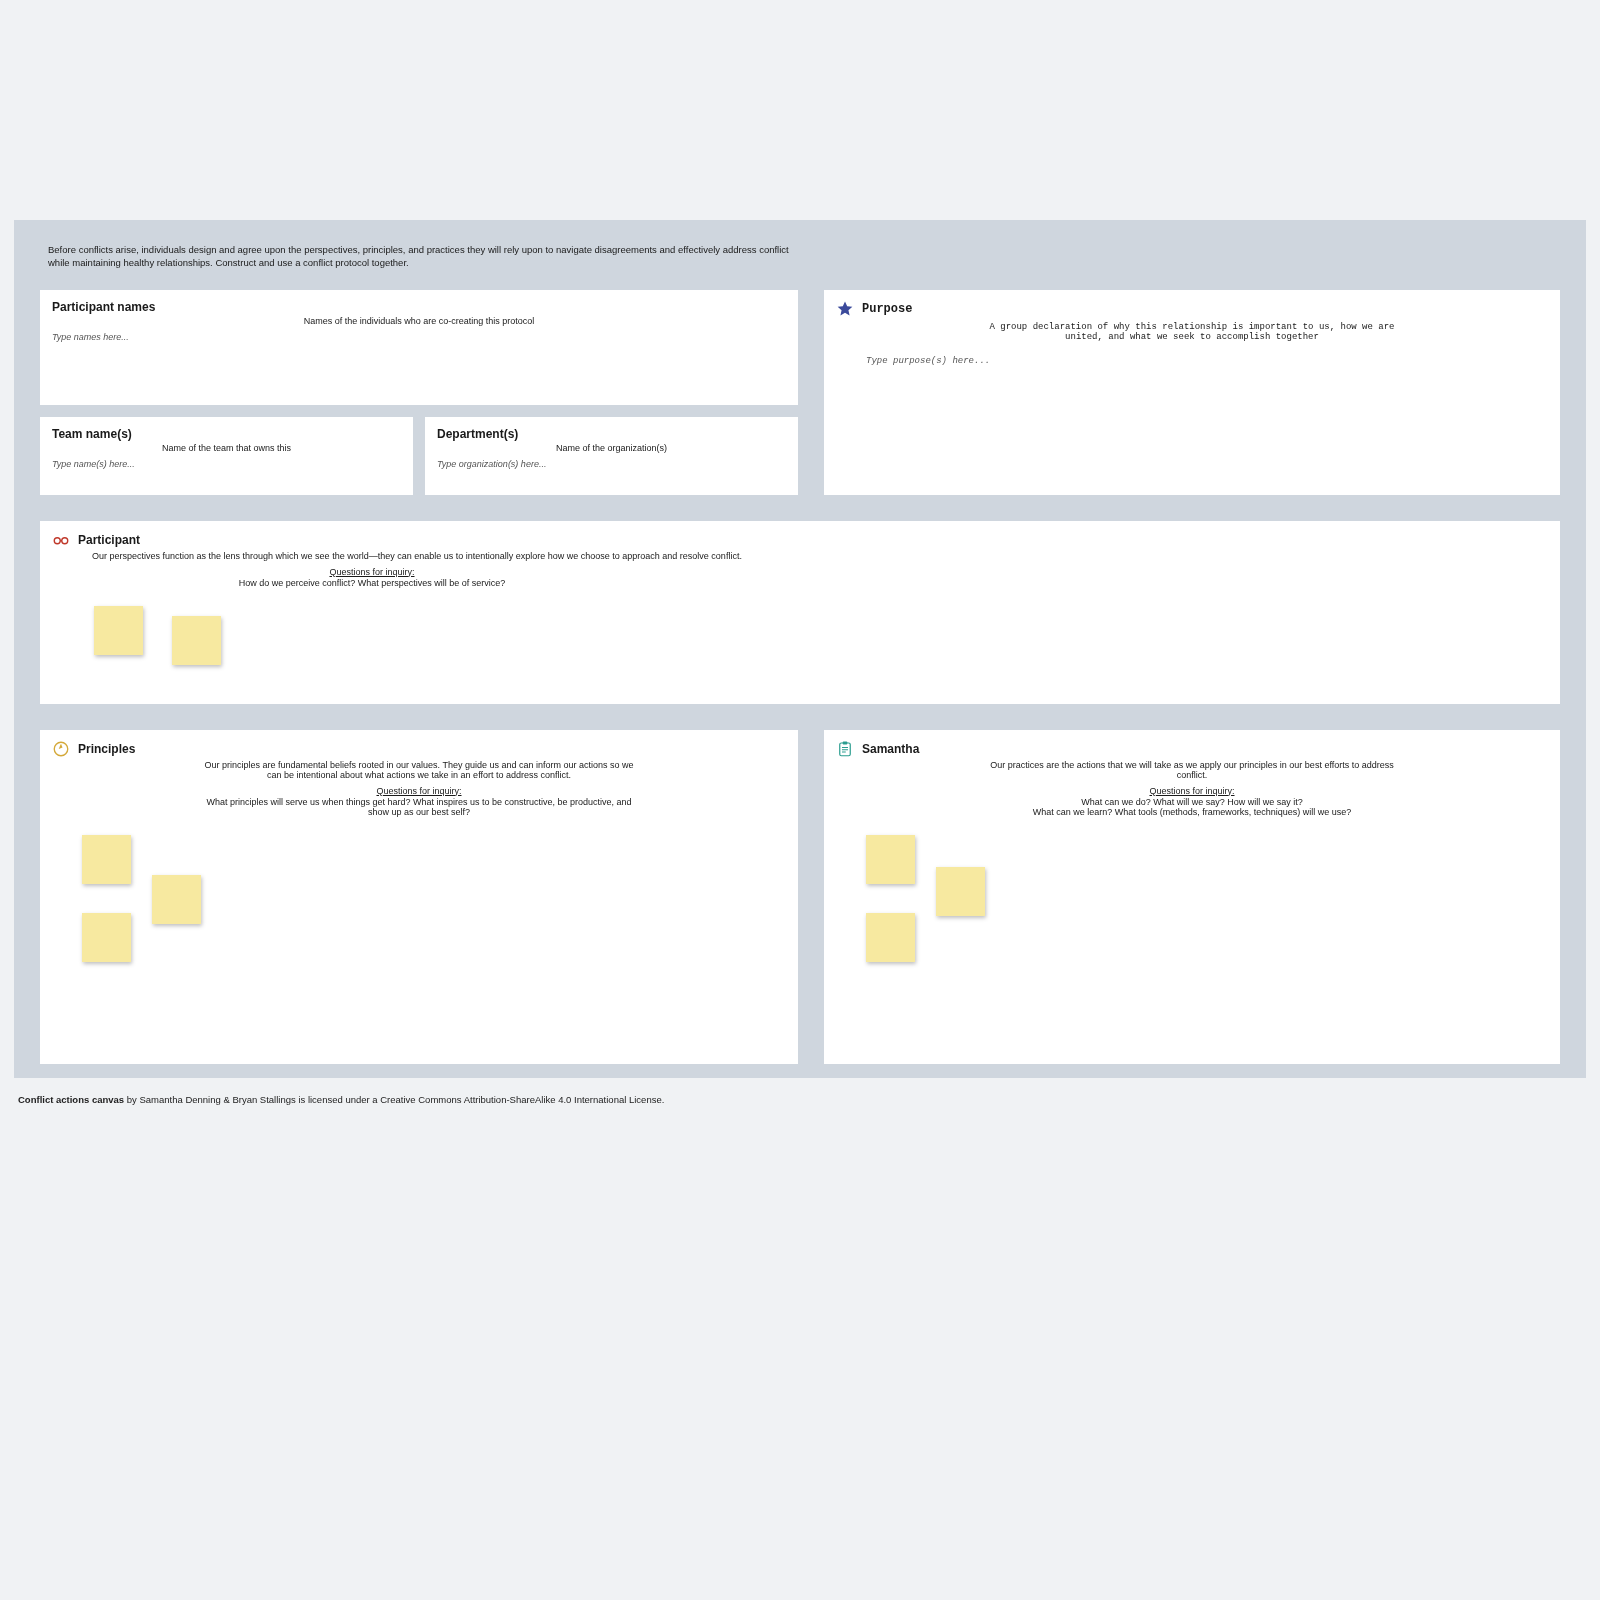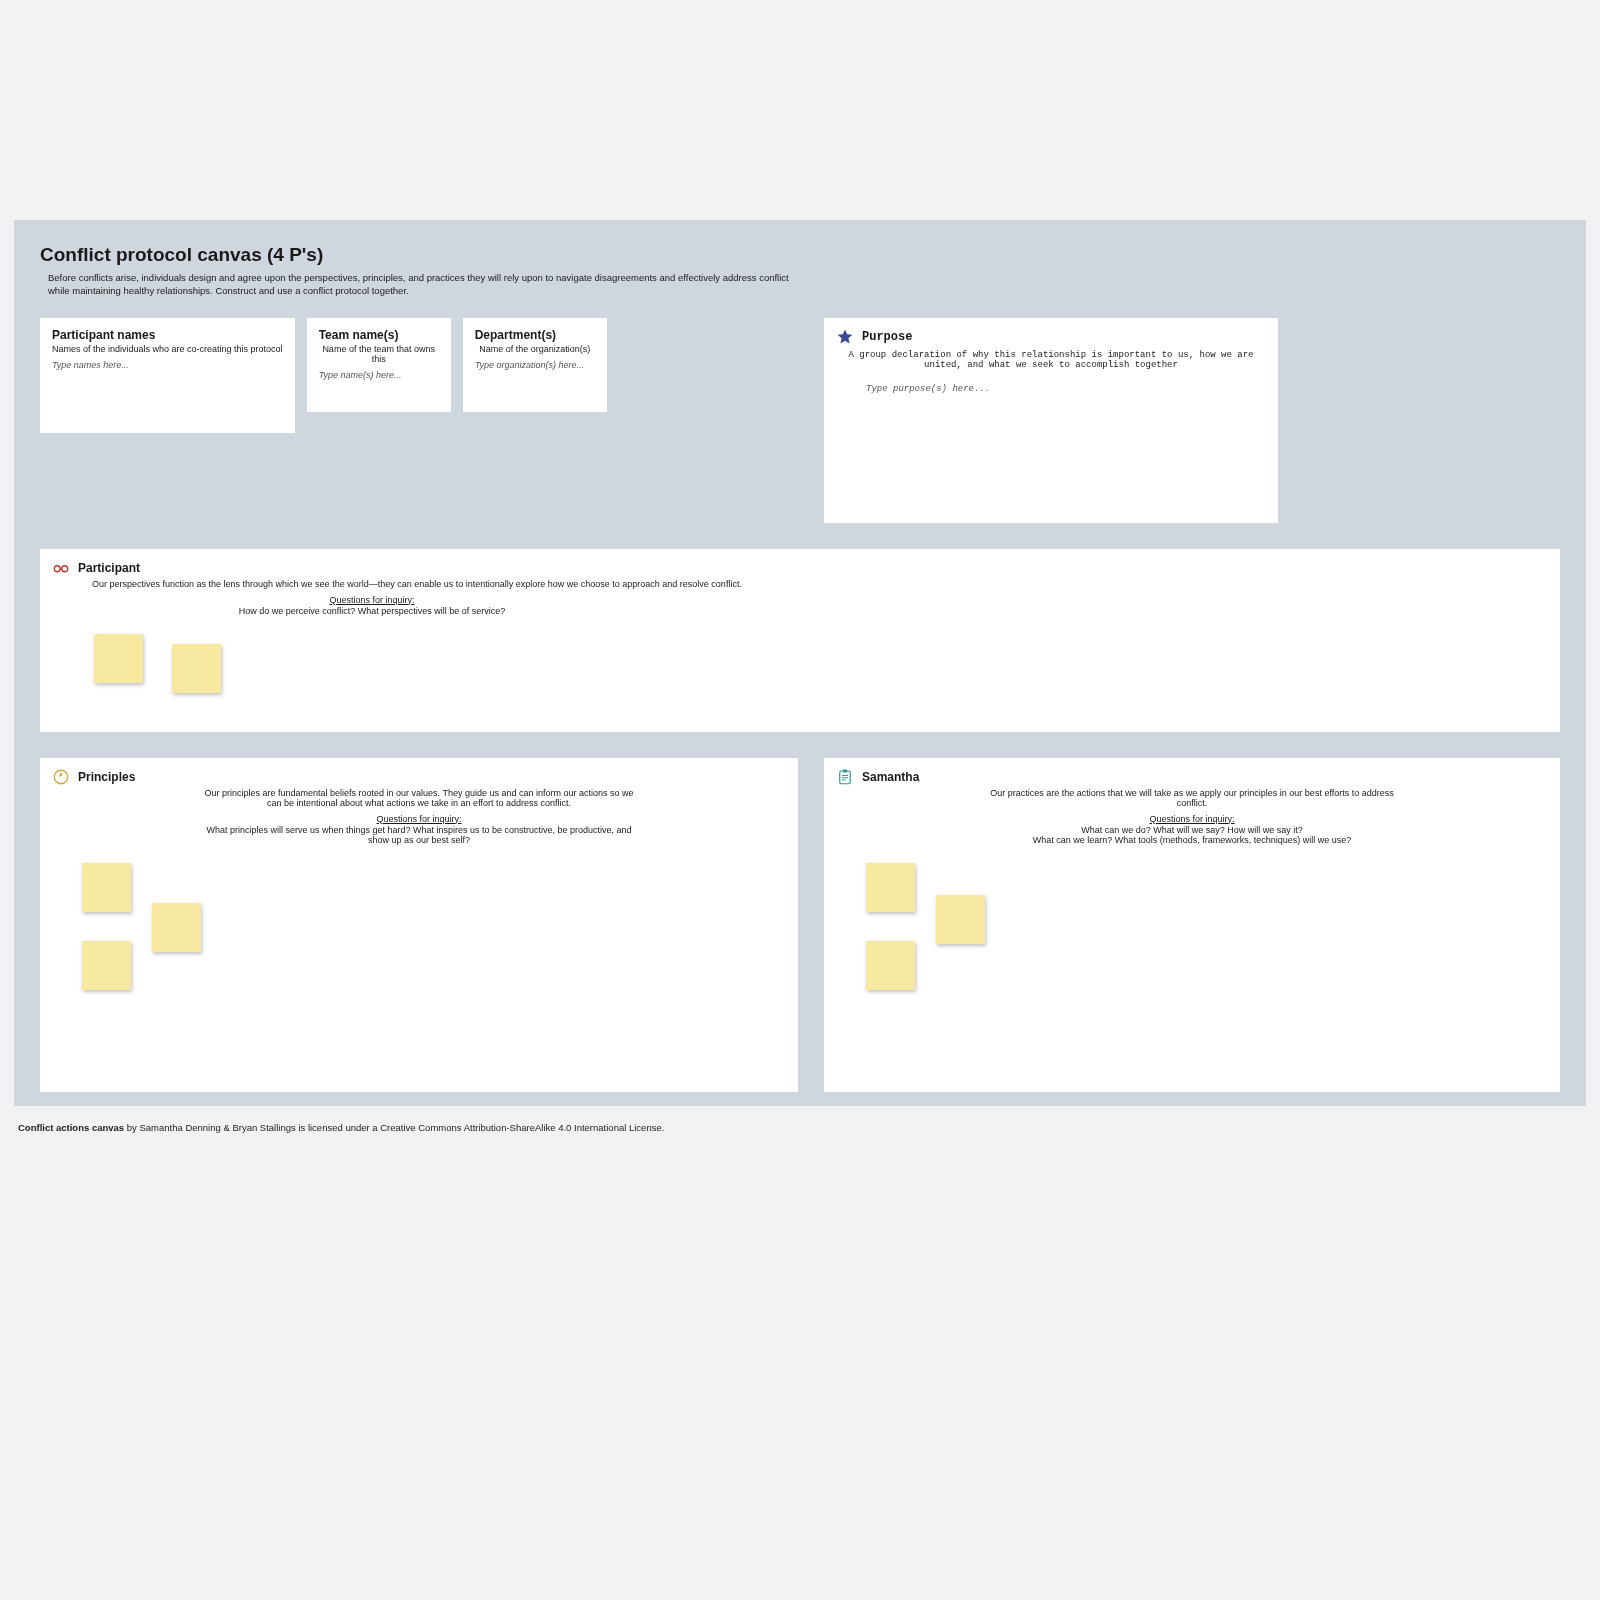--- a/index.html
+++ b/index.html
@@ -29,21 +29,21 @@
     margin: 0 0 6px 0;
   }
   .subtitle {
     font-size: 9.5px;
     line-height: 1.35;
     max-width: 760px;
     padding-left: 8px;
   }
 
   .row { display: flex; gap: 26px; }
-  .col { display: flex; flex-direction: row; gap: 12px; }
+  .col { display: flex; flex-direction: column; gap: 12px; }
   .left-col { flex: 0 0 758px; }
   .right-col { flex: 1 1 auto; }
 
   .card {
     background: #ffffff;
     border-radius: 0;
     padding: 10px 12px;
     position: relative;
   }
   .card-title {
@@ -71,21 +71,21 @@
   .placeholder {
     font-size: 9px;
     font-style: italic;
     color: #555;
     margin-top: 6px;
   }
   .desc-narrow { max-width: 430px; margin-left: auto; margin-right: auto; }
 
   .participants { height: 115px; }
   .team-row { display: flex; gap: 12px; }
-  .team-card { flex: 1; height: 94px; }
+  .team-card { flex: 1; height: 78px; }
   .purpose-card { height: 205px; font-family: Liberation Mono, monospace; }
   .perspectives-card { height: 183px; margin-top: 26px; }
   .tall-card { height: 334px; }
 
   .sticky-area { position: relative; height: 70px; }
   .sticky {
     position: absolute;
     width: 49px;
     height: 49px;
     background: #f7e9a0;
@@ -102,21 +102,20 @@
   
   .icon { width: 18px; height: 18px; display: inline-block; flex: 0 0 auto; }
 </style>
 </head>
 <body>
 
 <div class="page">
   <div class="canvas">
 
     <div class="header">
-      <h1 class="title">Conflict protocol canvas (4 P's)</h1>
       <div class="subtitle">Before conflicts arise, individuals design and agree upon the perspectives, principles, and practices they will rely upon to navigate disagreements and effectively address conflict while maintaining healthy relationships. Construct and use a conflict protocol together.</div>
     </div>
 
     <div class="row">
       <div class="col left-col">
 
         <div class="card participants">
           <div class="card-title">Participant names</div>
           <div class="card-desc">Names of the individuals who are co-creating this protocol</div>
           <div class="placeholder">Type names here...</div>

